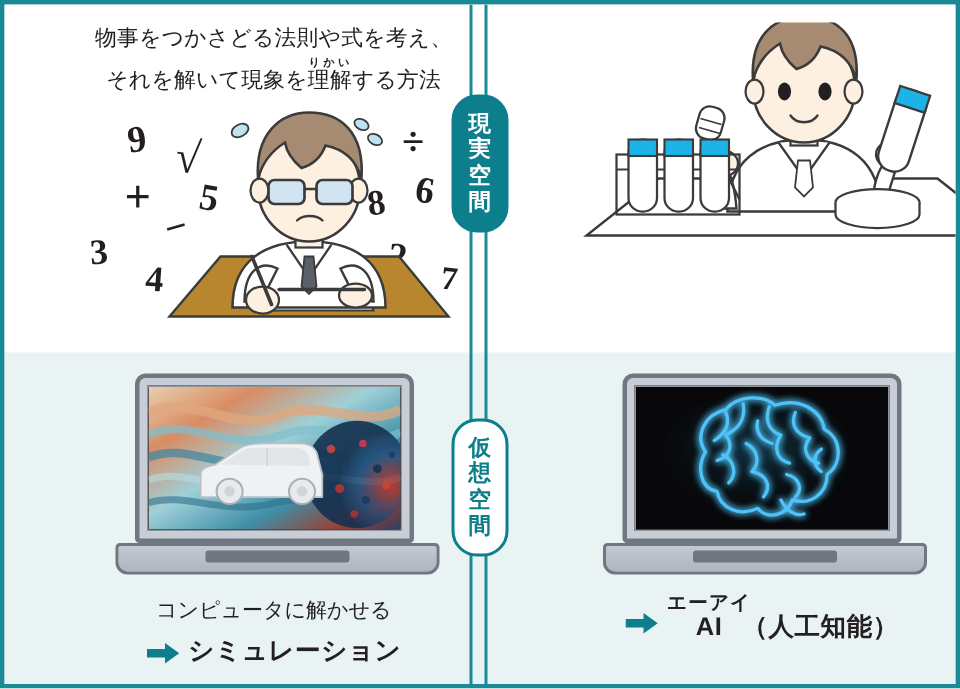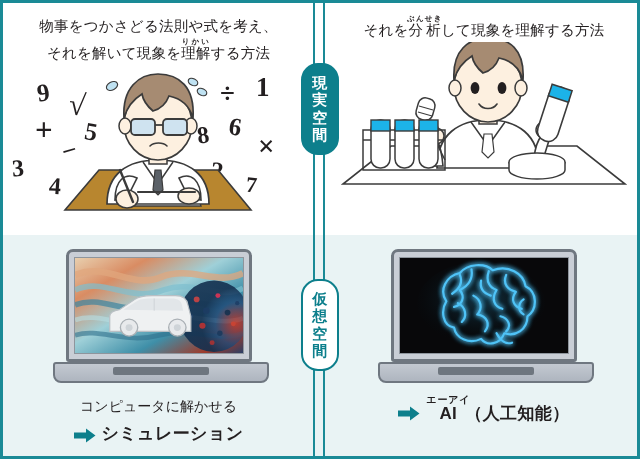--- a/index.html
+++ b/index.html
@@ -23,21 +23,21 @@
   
   .divider{
     position:absolute;top:0;height:100%;width:2px;background:#1a8a96;z-index:3;
   }
   .divider.left{left:310px;}
   .divider.right{left:320px;}
 
   
   .quad{
     position:absolute;box-sizing:border-box;z-index:2;
-    display:flex;flex-direction:column;align-items:center;
+    display:flex;flex-direction:column;align-items:center;padding-left:48px;
   }
   .q-tl{left:0;top:0;width:311px;height:232px;}
   .q-tr{left:322px;top:0;width:318px;height:232px;}
   .q-bl{left:0;top:232px;width:311px;height:227px;}
   .q-br{left:322px;top:232px;width:318px;height:227px;}
 
   
   .caption{
     text-align:center;color:#231f20;
     font-size:14.5px;line-height:1.62;
@@ -78,21 +78,21 @@
     white-space:nowrap;
   }
   .b-text .ln{display:block;}
   .result{
     display:flex;align-items:center;justify-content:center;
     gap:6px;margin-top:1px;
   }
   .result .label{
     font-weight:700;font-size:17px;letter-spacing:.4px;color:#231f20;
   }
-  .result .label rt{font-size:10px;letter-spacing:.8px;}
+  .result .label rt{font-size:13px;letter-spacing:.8px;}
   .arrow-icon{
     display:inline-block;width:22px;height:15px;flex:none;
   }
 
   
   .scene{position:relative;width:100%;flex:1;}
   .mathsym{
     position:absolute;color:#231f20;
     font-family:"Liberation Serif","DejaVu Serif",serif;
     font-weight:700;line-height:1;user-select:none;
@@ -196,21 +196,20 @@
         <ellipse cx="186" cy="130" rx="11" ry="8" fill="#fdf0e0" stroke="#3b3b3b" stroke-width="1.5"></ellipse>
 
         <line x1="117" y1="104" x2="130" y2="136" stroke="#3b3b3b" stroke-width="2.4" stroke-linecap="round"></line>
         <line x1="135" y1="126" x2="192" y2="126" stroke="#3b3b3b" stroke-width="2.2" stroke-linecap="round"></line>
       </svg>
     </div>
   </div>
 
   <div class="quad q-tr">
     <div class="caption">
-      <span class="ln"><span>それを</span><ruby><span>分析</span><rt>ぶんせき</rt></ruby><span>して現象を理解する方法</span></span>
     </div>
 
     <div class="scene">
       <svg viewBox="0 0 318 150" width="318" height="150" style="position:absolute;left:0;top:0;">
 
         <polygon points="18,142 300,142 252,104 66,104" fill="#ffffff" stroke="#3b3b3b" stroke-width="1.6"></polygon>
 
         <path d="M112,126 C112,92 134,78 163,78 C192,78 214,92 214,126 Z" fill="#ffffff" stroke="#3b3b3b" stroke-width="1.7"></path>
         <path d="M146,80 L163,104 L180,80" fill="#ffffff" stroke="#3b3b3b" stroke-width="1.5"></path>
         <path d="M159,92 L167,92 L169,110 L163,116 L157,110 Z" fill="#ffffff" stroke="#3b3b3b" stroke-width="1.2"></path>

